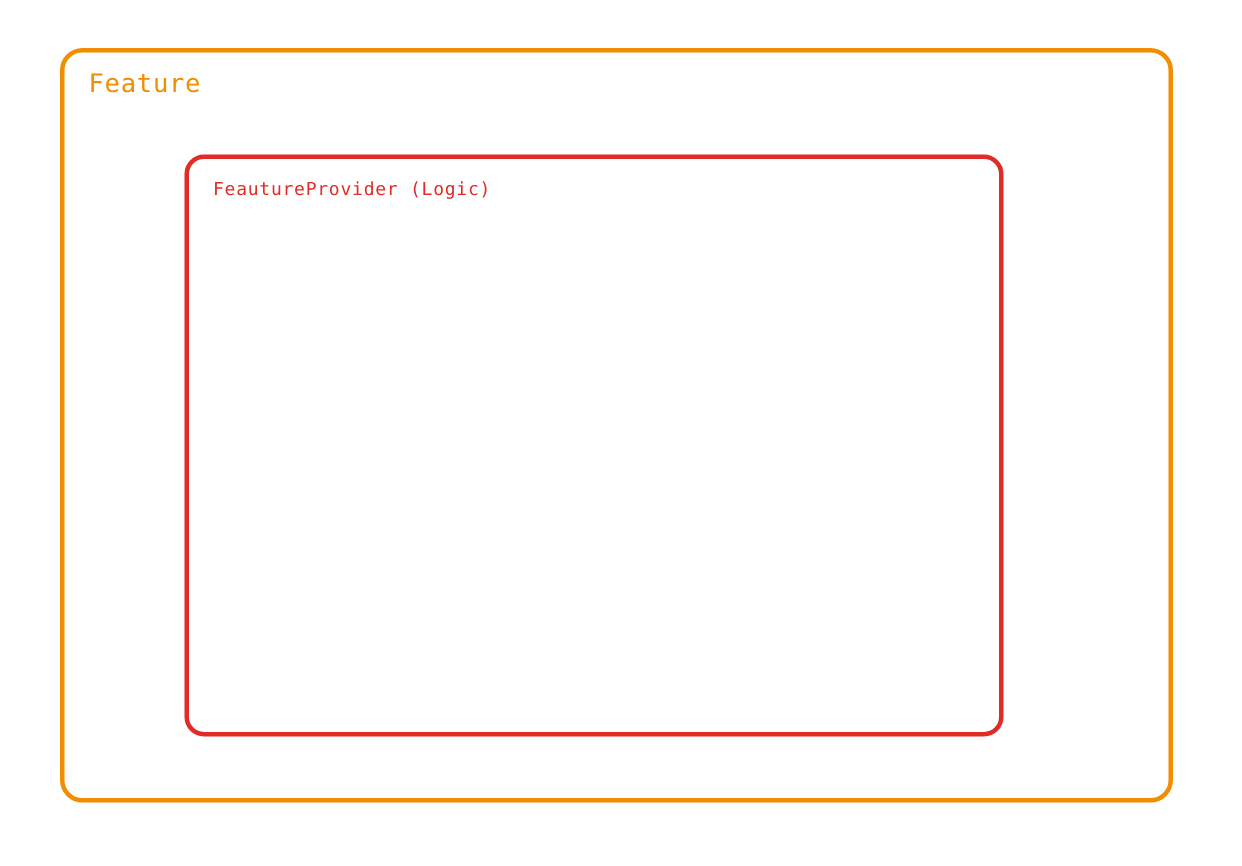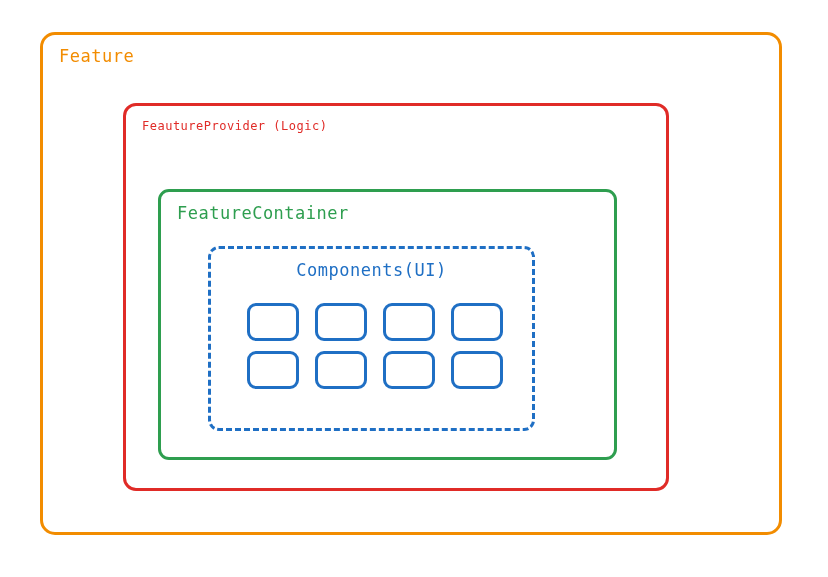--- a/index.html
+++ b/index.html
@@ -123,34 +123,16 @@
 <body style="background: rgb(255, 255, 255);">
 
 <div id="canvas" style="background: rgb(255, 255, 255);">
 
   <div class="box" id="feature-box" style="border-color: rgb(242, 140, 0); border-style: solid;">
     <div class="box-label" style="color: rgb(242, 140, 0); text-align: left;">Feature</div>
 
     <div class="box" id="provider-box" style="border-color: rgb(224, 43, 39); border-style: solid;">
       <div class="box-label" style="color: rgb(224, 43, 39); text-align: left;">FeautureProvider (Logic)</div>
 
-      <div class="box" id="container-box" style="border-color: rgb(46, 158, 79); border-style: solid;">
-        <div class="box-label" style="color: rgb(46, 158, 79); text-align: left;">FeatureContainer</div>
-
-        <div class="box" id="components-box" style="border-color: rgb(31, 111, 196); border-style: dashed;">
-          <div class="box-label" style="color: rgb(31, 111, 196); text-align: center;">Components(UI)</div>
-
-          <div id="component-grid" style="grid-template-columns: repeat(4, 52px); grid-template-rows: repeat(2, 38px);">
-              <div class="component-chip" style="border-color: rgb(31, 111, 196);"></div>
-              <div class="component-chip" style="border-color: rgb(31, 111, 196);"></div>
-              <div class="component-chip" style="border-color: rgb(31, 111, 196);"></div>
-              <div class="component-chip" style="border-color: rgb(31, 111, 196);"></div>
-              <div class="component-chip" style="border-color: rgb(31, 111, 196);"></div>
-              <div class="component-chip" style="border-color: rgb(31, 111, 196);"></div>
-              <div class="component-chip" style="border-color: rgb(31, 111, 196);"></div>
-              <div class="component-chip" style="border-color: rgb(31, 111, 196);"></div>
-            </div>
-        </div>
-      </div>
     </div>
   </div>
 
 </div>
 
 </body></html>

